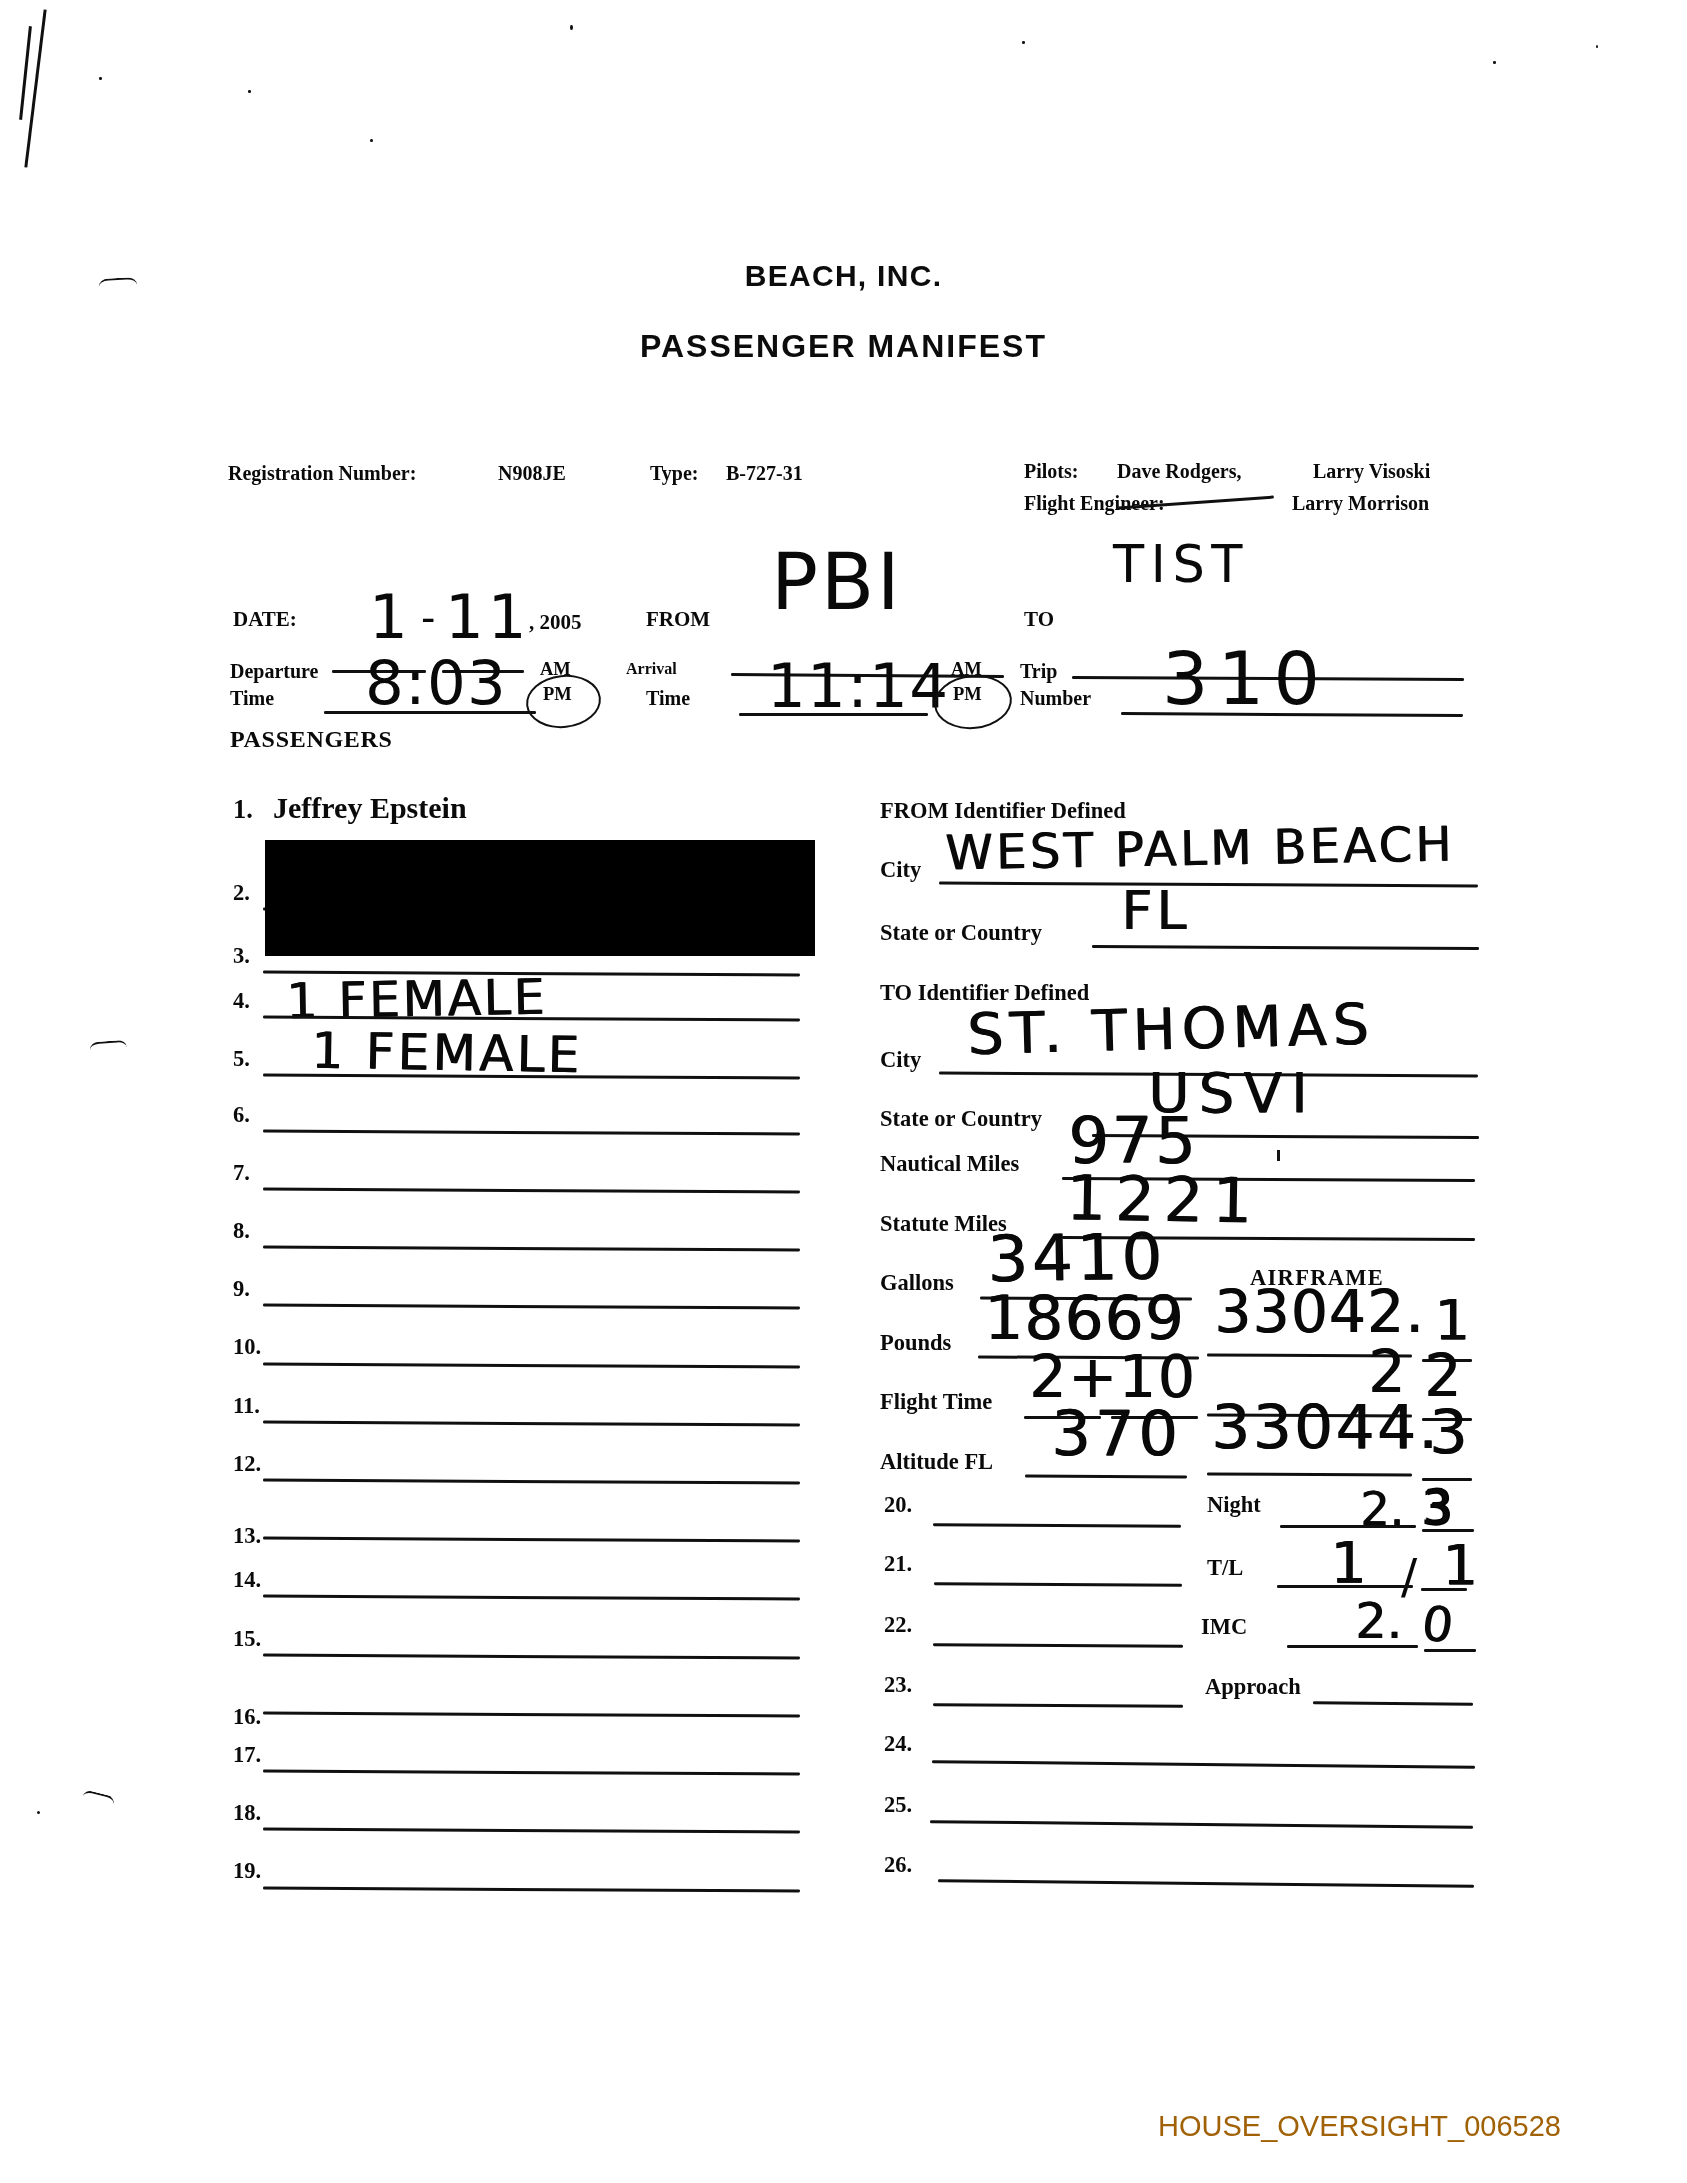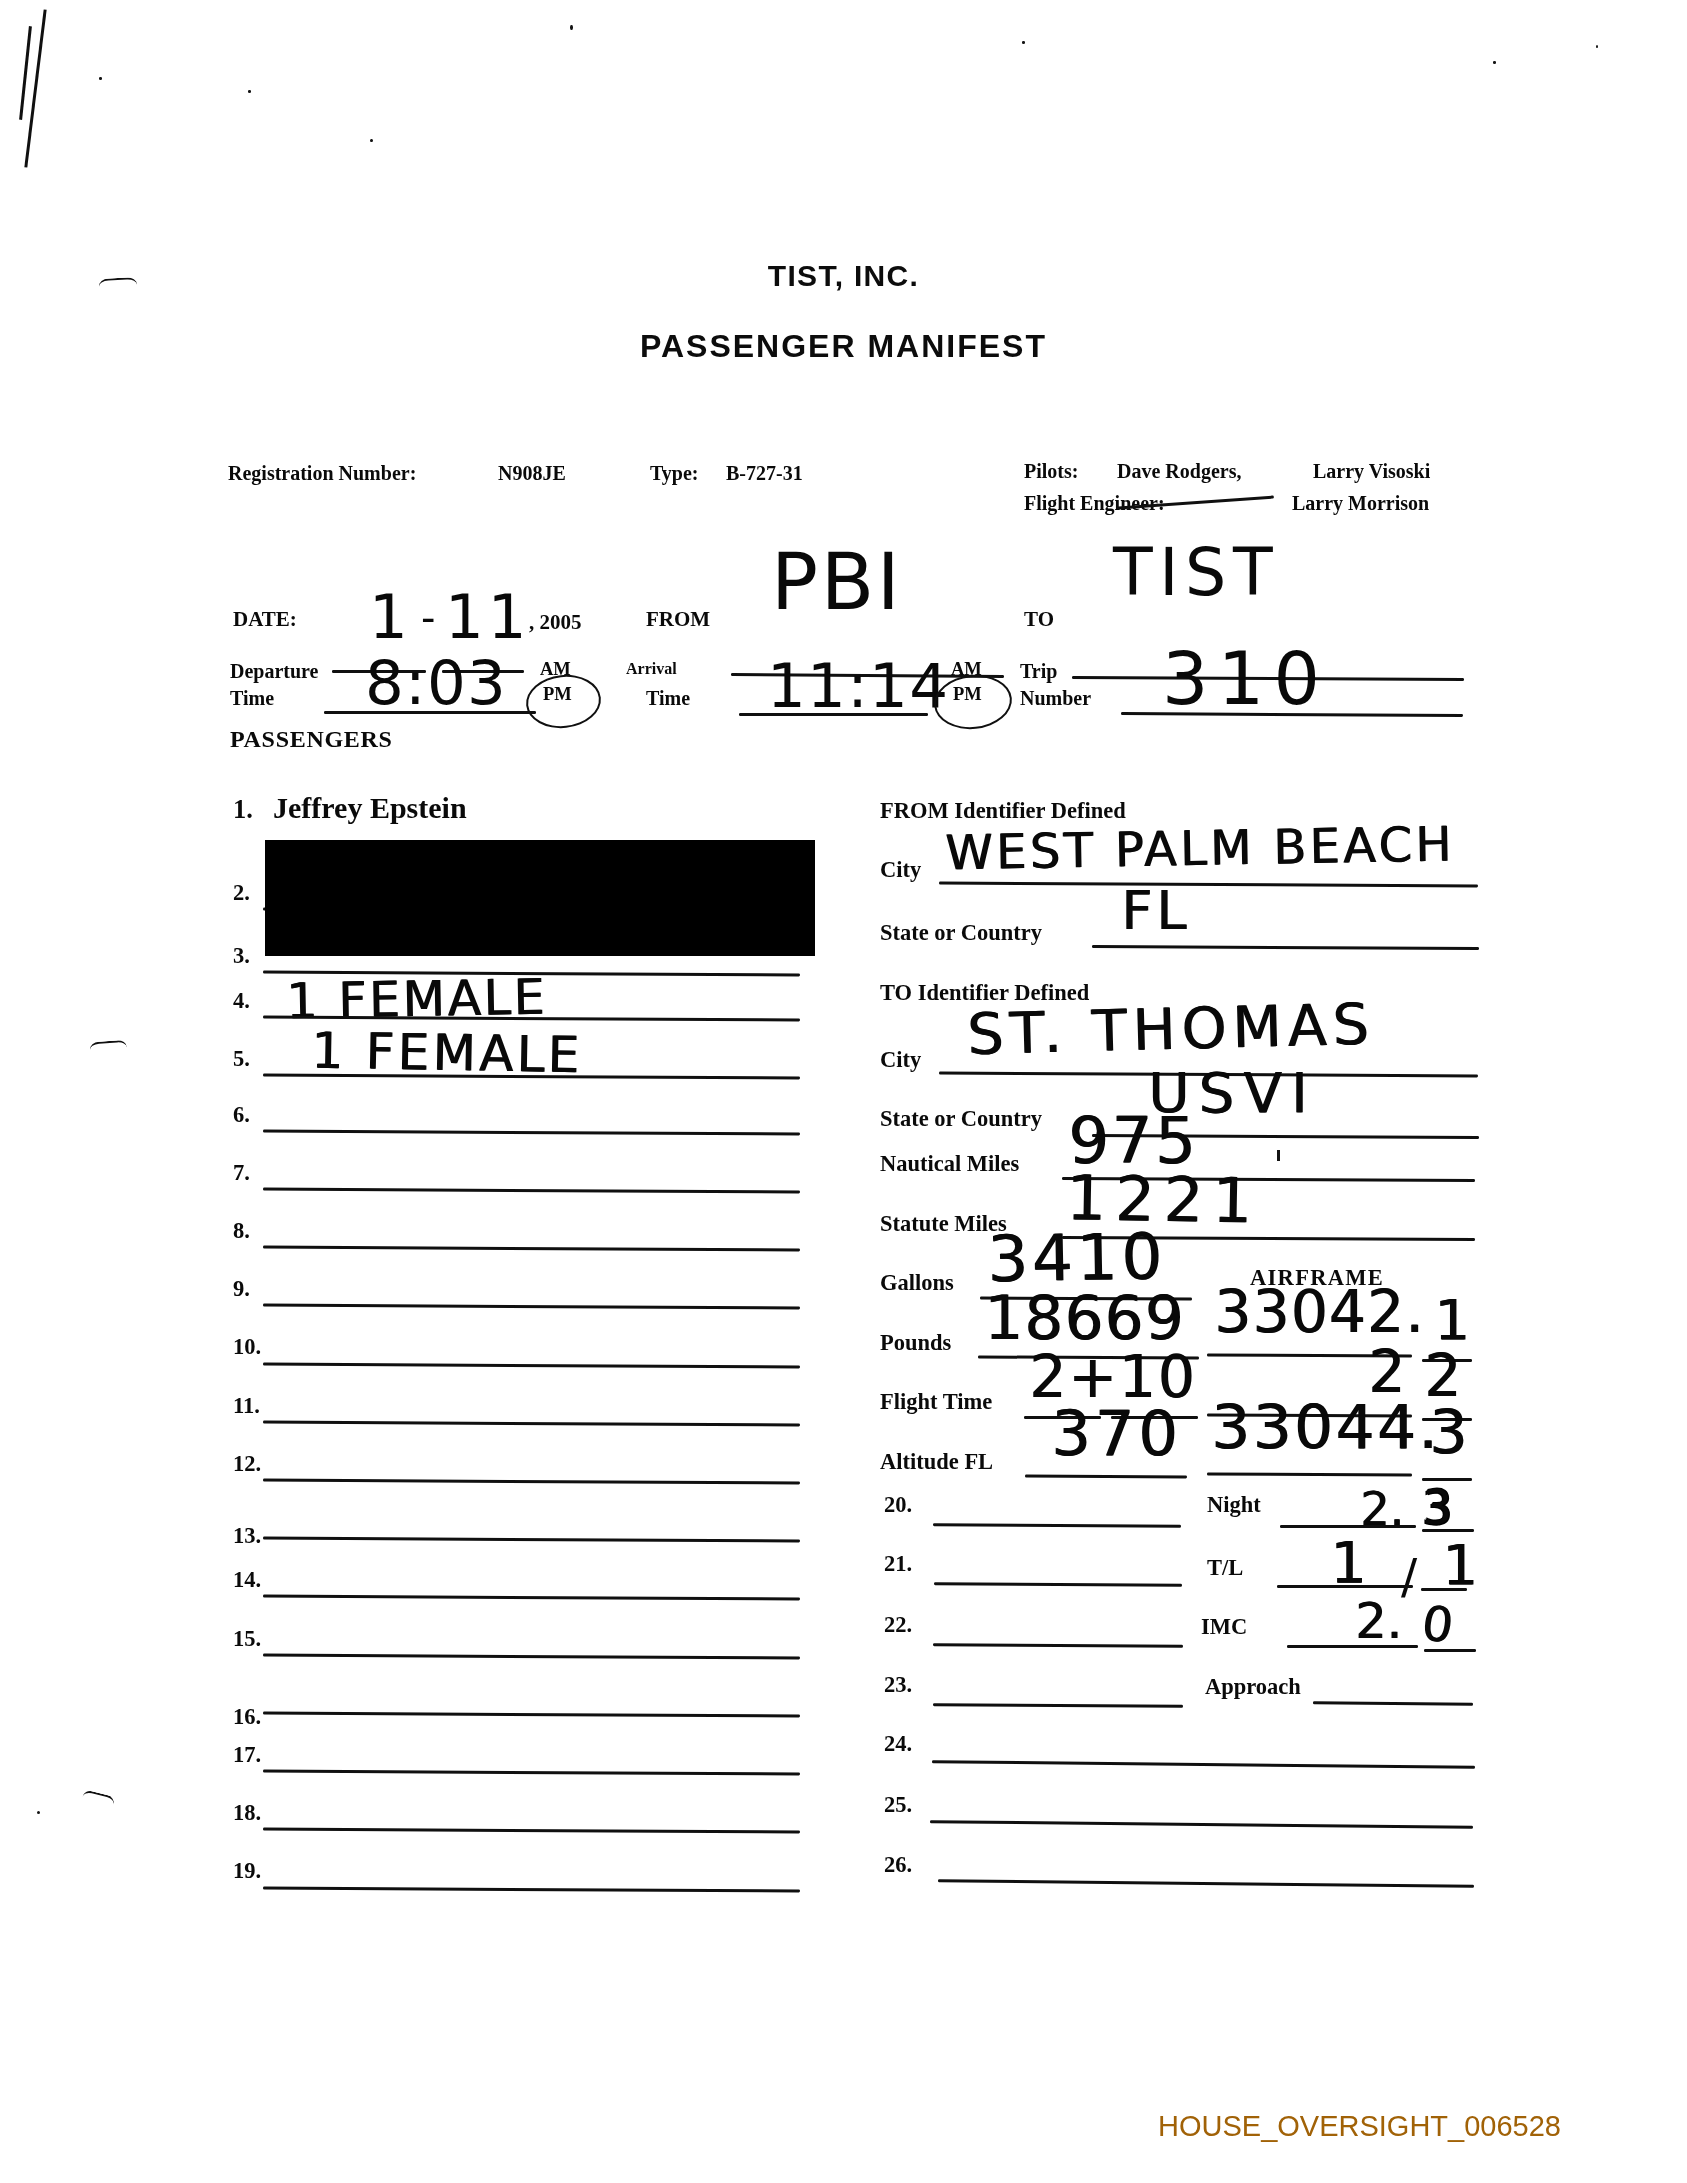--- a/index.html
+++ b/index.html
@@ -32,21 +32,21 @@
   <div class="curve" style="left:82px;top:1793px;width:32px;transform:rotate(14deg);"></div>
   <div class="speck" style="left:99px;top:77px;width:2.6px;height:2.6px;"></div>
   <div class="speck" style="left:248px;top:90px;width:2.6px;height:2.6px;"></div>
   <div class="speck" style="left:370px;top:139px;width:2.6px;height:3.3px;"></div>
   <div class="speck" style="left:570px;top:25px;width:2.6px;height:4.6px;"></div>
   <div class="speck" style="left:1022px;top:41px;width:2.6px;height:2.6px;"></div>
   <div class="speck" style="left:1493px;top:61px;width:2.6px;height:2.6px;"></div>
   <div class="speck" style="left:1596px;top:45px;width:2px;height:3.3px;"></div>
   <div class="speck" style="left:37px;top:1811px;width:3.3px;height:3.3px;"></div>
 
-  <div class="abs sans" style="left:0;top:259px;width:1687px;text-align:center;font-size:30px;letter-spacing:1.3px;">TIST, INC.</div>
+  <div class="abs sans" style="left:0;top:259px;width:1687px;text-align:center;font-size:30px;letter-spacing:1.3px;">BEACH, INC.</div>
   <div class="abs sans" style="left:0;top:328px;width:1687px;text-align:center;font-size:32px;letter-spacing:2px;">PASSENGER MANIFEST</div>
 
   <span class="abs lbl" style="left:228px;top:462px;font-size:20px;">Registration Number:</span>
   <span class="abs lbl" style="left:498px;top:462px;font-size:20px;">N908JE</span>
   <span class="abs lbl" style="left:650px;top:462px;font-size:20px;">Type:</span>
   <span class="abs lbl" style="left:726px;top:462px;font-size:20px;">B-727-31</span>
   <span class="abs lbl" style="left:1024px;top:460px;font-size:20px;">Pilots:</span>
   <span class="abs lbl" style="left:1117px;top:460px;font-size:20px;">Dave Rodgers,</span>
   <span class="abs lbl" style="left:1313px;top:460px;font-size:20px;">Larry Visoski</span>
   <span class="abs lbl" style="left:1024px;top:492px;font-size:20px;">Flight Engineer:</span>
@@ -59,21 +59,21 @@
   <span class="abs hw" style="left:445px;top:581px;font-size:61px;letter-spacing:4px;">11</span>
   <span class="abs lbl" style="left:529px;top:610px;font-size:21px;">, 2005</span>
   <div class="ln" style="left:332px;top:670px;width:94px;"></div>
   <div class="ln" style="left:442px;top:670px;width:82px;"></div>
 
   <span class="abs lbl" style="left:646px;top:607px;font-size:21px;">FROM</span>
   <span class="abs hw" style="left:771px;top:537px;font-size:78px;letter-spacing:2.6px;">PBI</span>
   <div class="ln" style="left:731px;top:674px;width:273px;transform:rotate(0.4deg);"></div>
 
   <span class="abs lbl" style="left:1024px;top:607px;font-size:21px;">TO</span>
-  <span class="abs hw" style="left:1113px;top:535px;font-size:65px;letter-spacing:6.6px;">TIST</span>
+  <span class="abs hw" style="left:1113px;top:535px;font-size:51px;letter-spacing:6.6px;">TIST</span>
   <div class="ln" style="left:1072px;top:677px;width:392px;transform:rotate(0.3deg);"></div>
 
   <span class="abs lbl" style="left:230px;top:660px;font-size:20px;">Departure</span>
   <span class="abs lbl" style="left:230px;top:687px;font-size:20px;">Time</span>
   <span class="abs hw" style="left:365px;top:647px;font-size:61px;letter-spacing:1.3px;">8:03</span>
   <div class="ln" style="left:324px;top:711px;width:212px;"></div>
   <span class="abs lbl" style="left:540px;top:659px;font-size:18.5px;">AM</span>
   <span class="abs lbl" style="left:543px;top:684px;font-size:18.5px;">PM</span>
   <div class="ellipse" style="left:526px;top:675px;width:71px;height:49px;transform:rotate(-6deg);"></div>
 

